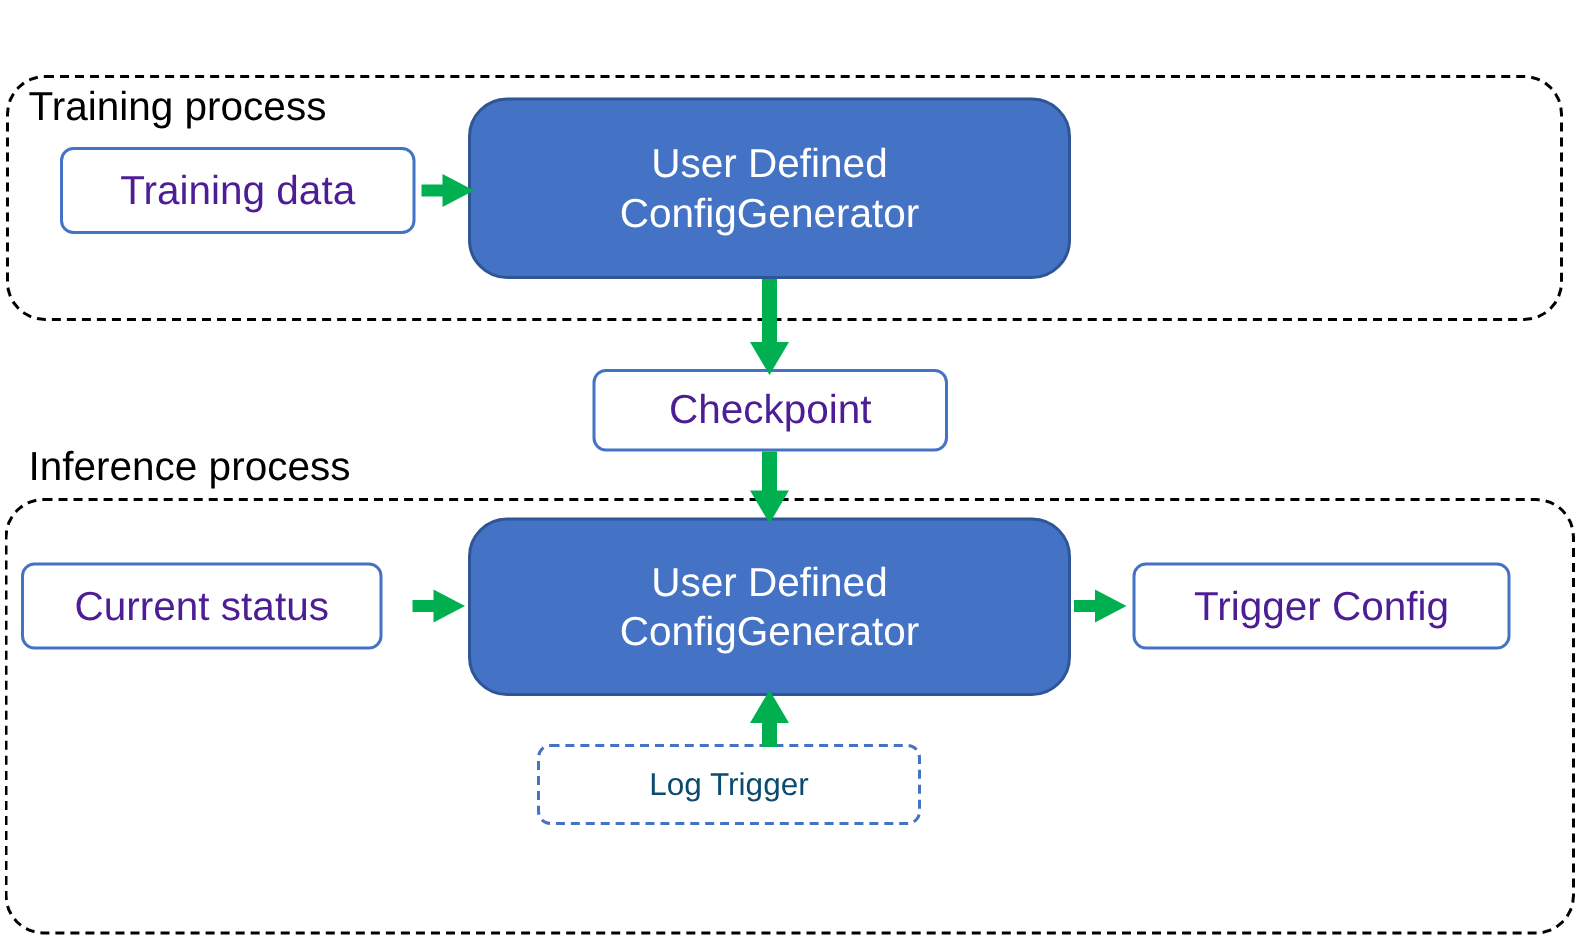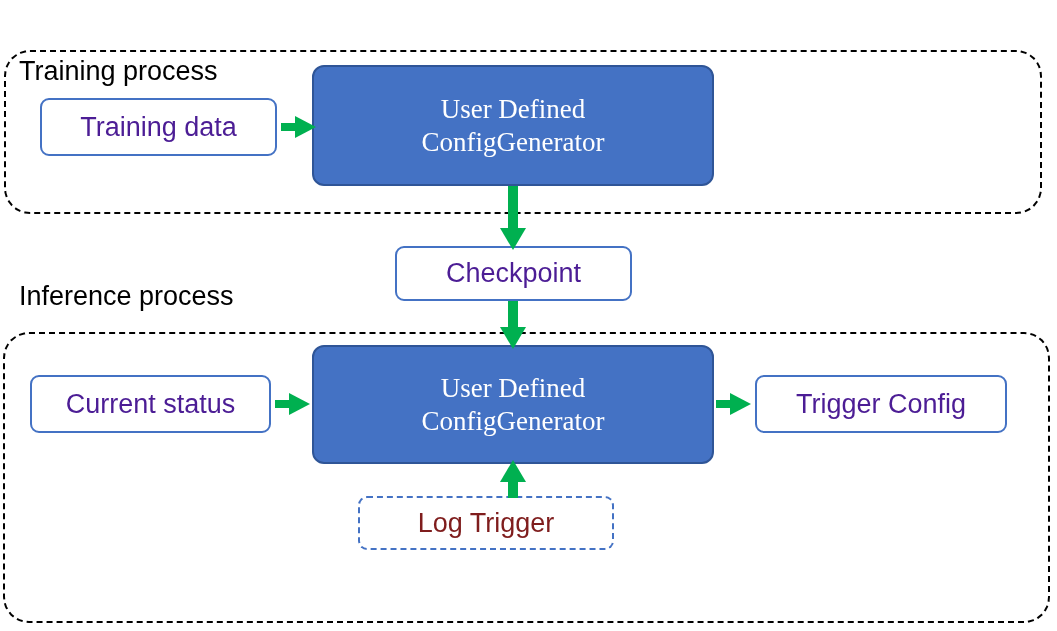--- a/index.html
+++ b/index.html
@@ -23,21 +23,21 @@
   
   .section-caption {
     position: absolute;
     font-size: 27px;
     line-height: 32px;
     color: #000000;
     white-space: nowrap;
     letter-spacing: 0px;
   }
   #caption-training { left: 19px; top: 20px; margin-top: 35px; }
-  #caption-inference { left: 19px; top: 280px; }
+  #caption-inference { left: 19px; top: 295px; }
 
   
   .process-container {
     position: absolute;
     box-sizing: border-box;
     border: 2.6px dashed #000000;
     border-radius: 26px;
     background: transparent;
   }
   #container-training  { left: 4px;  top: 50px;  width: 1038px; height: 164px; }
@@ -64,39 +64,38 @@
     line-height: 31px;
   }
 
   
   .node-primary {
     background: #4472C4;
     border: 2.4px solid #2F5597;
     color: #ffffff;
     font-size: 27px;
     line-height: 33px;
-    border-radius: 12px;
-    font-family: Liberation Serif, serif;
+    border-radius: 26px;
   }
 
   
   .node-trigger {
     background: #ffffff;
     border: 2.2px dashed #4472C4;
-    color: #7f1d1d;
-    font-size: 27px;
+    color: #0c4a6e;
+    font-size: 21px;
     line-height: 31px;
     border-radius: 9px;
   }
 
   
   #node-training-data   { left: 40px;  top: 98px;  width: 237px; height: 58px; }
   #node-train-generator { left: 312px; top: 65px;  width: 402px; height: 121px; }
   #node-checkpoint      { left: 395px; top: 246px; width: 237px; height: 55px; }
-  #node-current-status  { left: 30px;  top: 375px; width: 241px; height: 58px; }
+  #node-current-status  { left: 14px;  top: 375px; width: 241px; height: 58px; }
   #node-infer-generator { left: 312px; top: 345px; width: 402px; height: 119px; }
   #node-output-config   { left: 755px; top: 375px; width: 252px; height: 58px; }
   #node-log-trigger     { left: 358px; top: 496px; width: 256px; height: 54px; z-index: 3; }
   #node-clock-trigger   { left: 430px; top: 550px; width: 264px; height: 54px; z-index: 4; }
 
   
   #arrow-layer {
     position: absolute;
     left: 0;
     top: 0;

